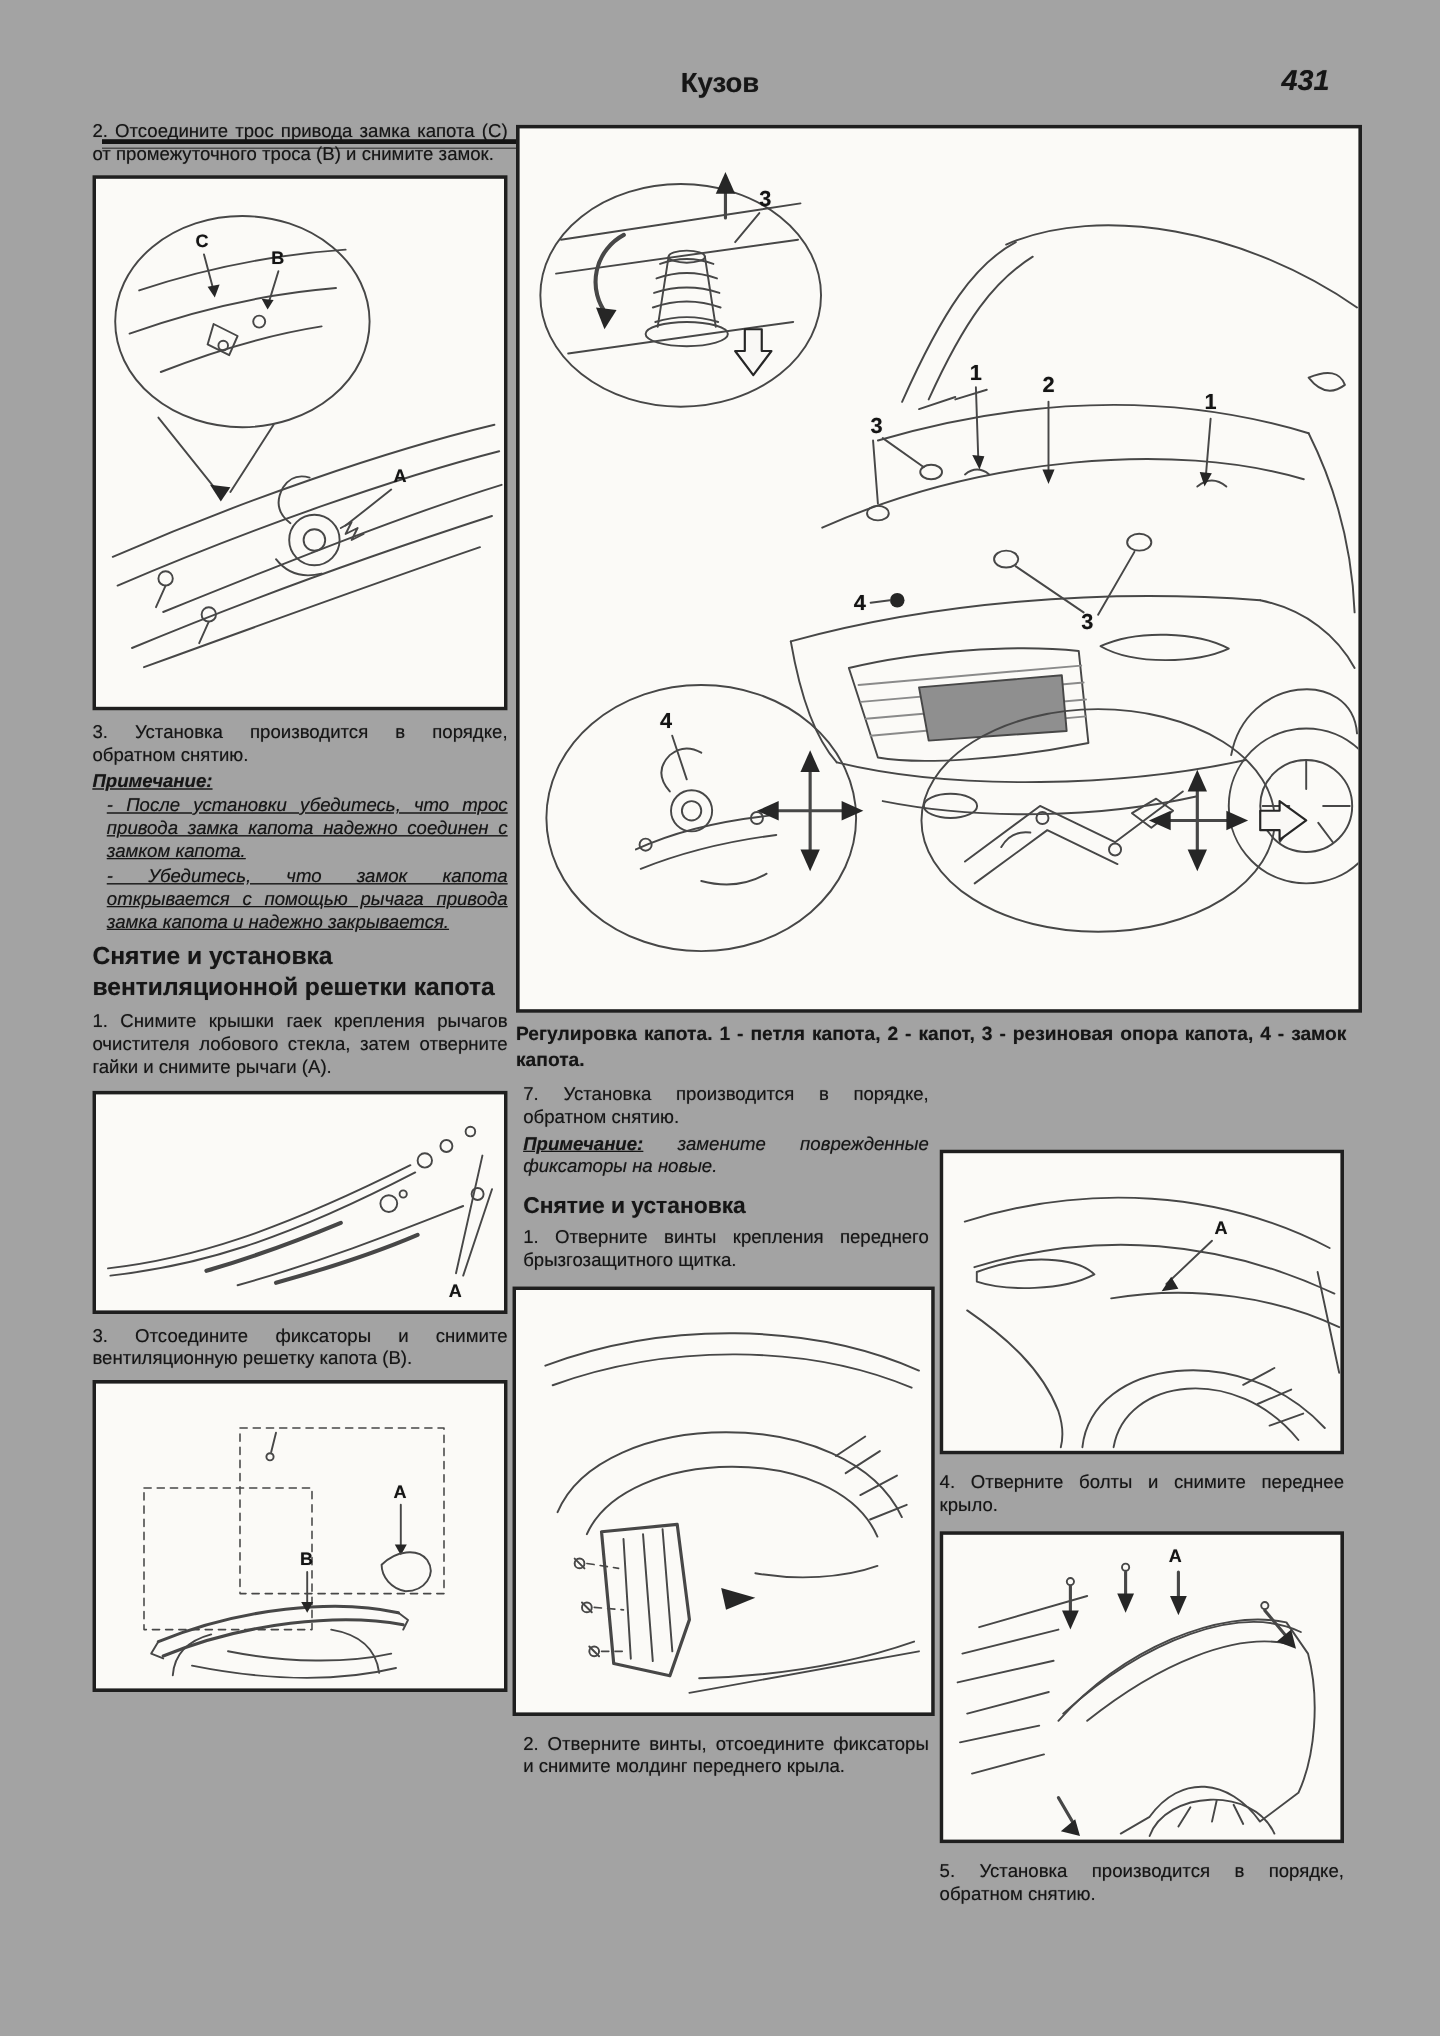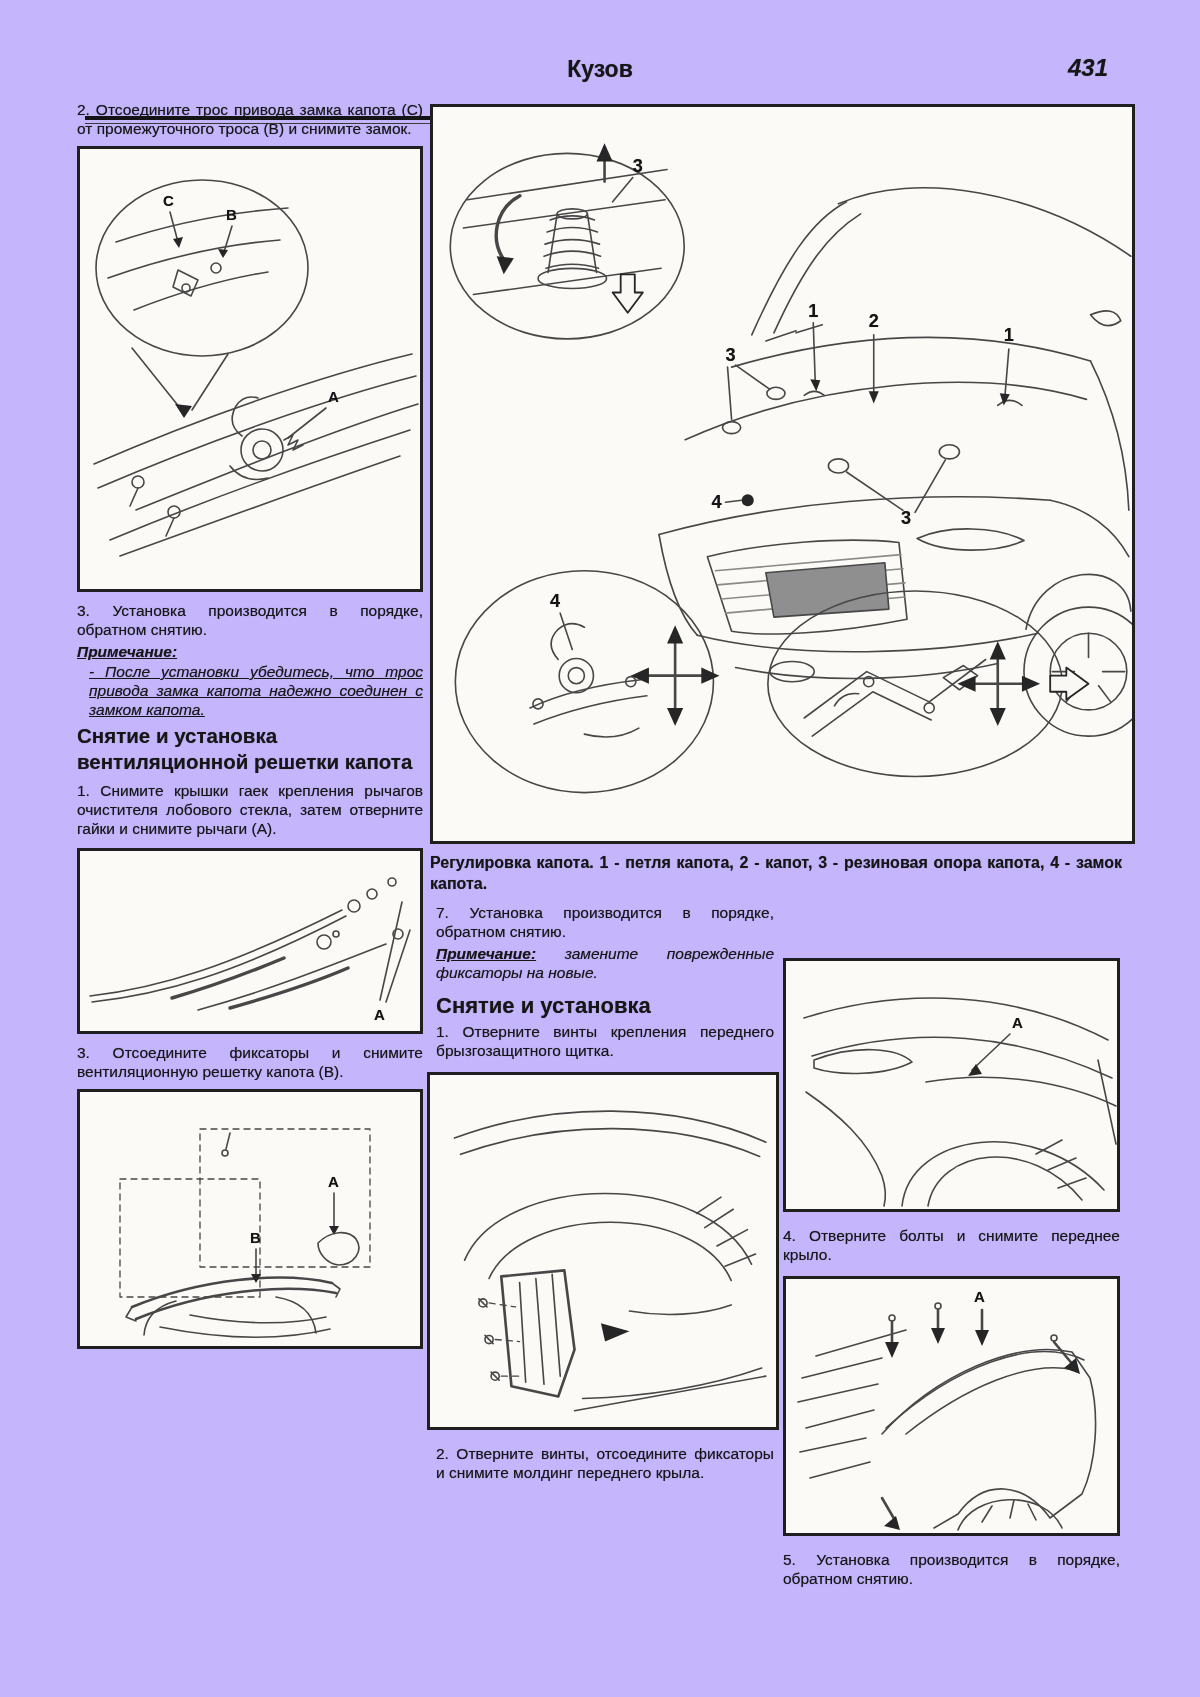--- a/index.html
+++ b/index.html
@@ -1,31 +1,31 @@
 <!DOCTYPE html>
 <html lang="ru"><head>
 <meta charset="utf-8">
 <style>
   html,body{margin:0;padding:0;background:#d8d8d4;}
-  .page{position:relative;width:1200px;height:1697px;background:#c4b5fd;overflow:hidden;
+  .page{position:relative;width:1200px;height:1697px;background:#a3a3a3;overflow:hidden;
         font-family:"Liberation Sans",sans-serif;color:#161616;
         text-shadow:0 0 .7px rgba(25,25,25,.55);}
   .abs{position:absolute;}
   .chapter{font-size:23px;font-weight:bold;}
   .pagenum{font-size:24px;font-weight:bold;font-style:italic;}
   .rule{height:3px;border-top:4px solid #141414;border-bottom:1px solid #3a3a3a;}
   .col{position:absolute;}
   .p{font-size:15.5px;line-height:19px;text-align:justify;margin:0 0 8px 0;}
   .tight{margin-bottom:3px;}
   .note{font-style:italic;}
   .note-h{font-weight:bold;font-style:italic;text-decoration:underline;font-size:15.5px;line-height:19px;margin:0 0 1px 0;}
   .note-item{font-style:italic;padding-left:12px;margin:0 0 2px 0;text-decoration:underline;}
   .h-sec{font-size:20.5px;line-height:26px;font-weight:bold;margin:4px 0 6px 0;}
   .h-big{font-size:29px;line-height:33px;font-weight:bold;margin:2px 0 6px 0;}
-  .h-sub{font-size:22px;line-height:24px;font-weight:bold;margin:12px 0 4px 0;}
+  .h-sub{font-size:19px;line-height:24px;font-weight:bold;margin:12px 0 4px 0;}
   .cap{font-weight:bold;font-size:16px;line-height:21px;text-align:justify;}
   .figbox{background:#fbfaf7;border:3px solid #1f1f1f;margin:0 0 9px 0;}
   .figbox svg{display:block;width:100%;height:100%;}
   .s *{fill:none;stroke:#474747;stroke-width:1.6;stroke-linecap:round;stroke-linejoin:round;}
   .s .f{fill:#262626;stroke:none;}
   .s .d{stroke-dasharray:6 5;stroke-width:1.3;}
   .s .h{fill:#f9f8f5;stroke:#262626;stroke-width:1.8;}
   .s .t2{stroke-width:2.6;}
   .s .t3{stroke-width:3.4;}
   .s .g{stroke:#8a8a8a;}
@@ -79,20 +79,21 @@
           <line x1="58" y1="336" x2="50" y2="354"></line>
         <circle cx="94" cy="360" r="6"></circle>
           <line x1="94" y1="366" x2="86" y2="384"></line>
         <path d="M40,404 C150,364 250,328 320,304"></path>
       </svg>
     </div>
 
     <p class="p tight">3. Установка производится в порядке, обратном снятию.</p>
     <p class="note-h">Примечание:</p>
     <p class="p note-item">- После установки убедитесь, что трос привода замка капота надежно соединен с замком капота.</p>
+    <p class="p note-item" style="margin-bottom:6px;">- Убедитесь, что замок капота открывается с помощью рычага привода замка капота и надежно закрывается.</p>
 
     <div class="h-sec">Снятие и установка вентиляционной решетки капота</div>
 
     <p class="p" style="margin-bottom:10px;">1. Снимите крышки гаек крепления рычагов очистителя лобового стекла, затем отверните гайки и снимите рычаги (A).</p>
 
     <div class="figbox" style="height:180px;">
       <svg viewBox="0 0 340 174" class="s">
         <path d="M10,142 C80,134 150,112 262,56"></path>
         <path d="M12,148 C84,140 154,120 266,62"></path>
         <path class="t3" d="M92,144 C140,130 180,114 204,104"></path>

